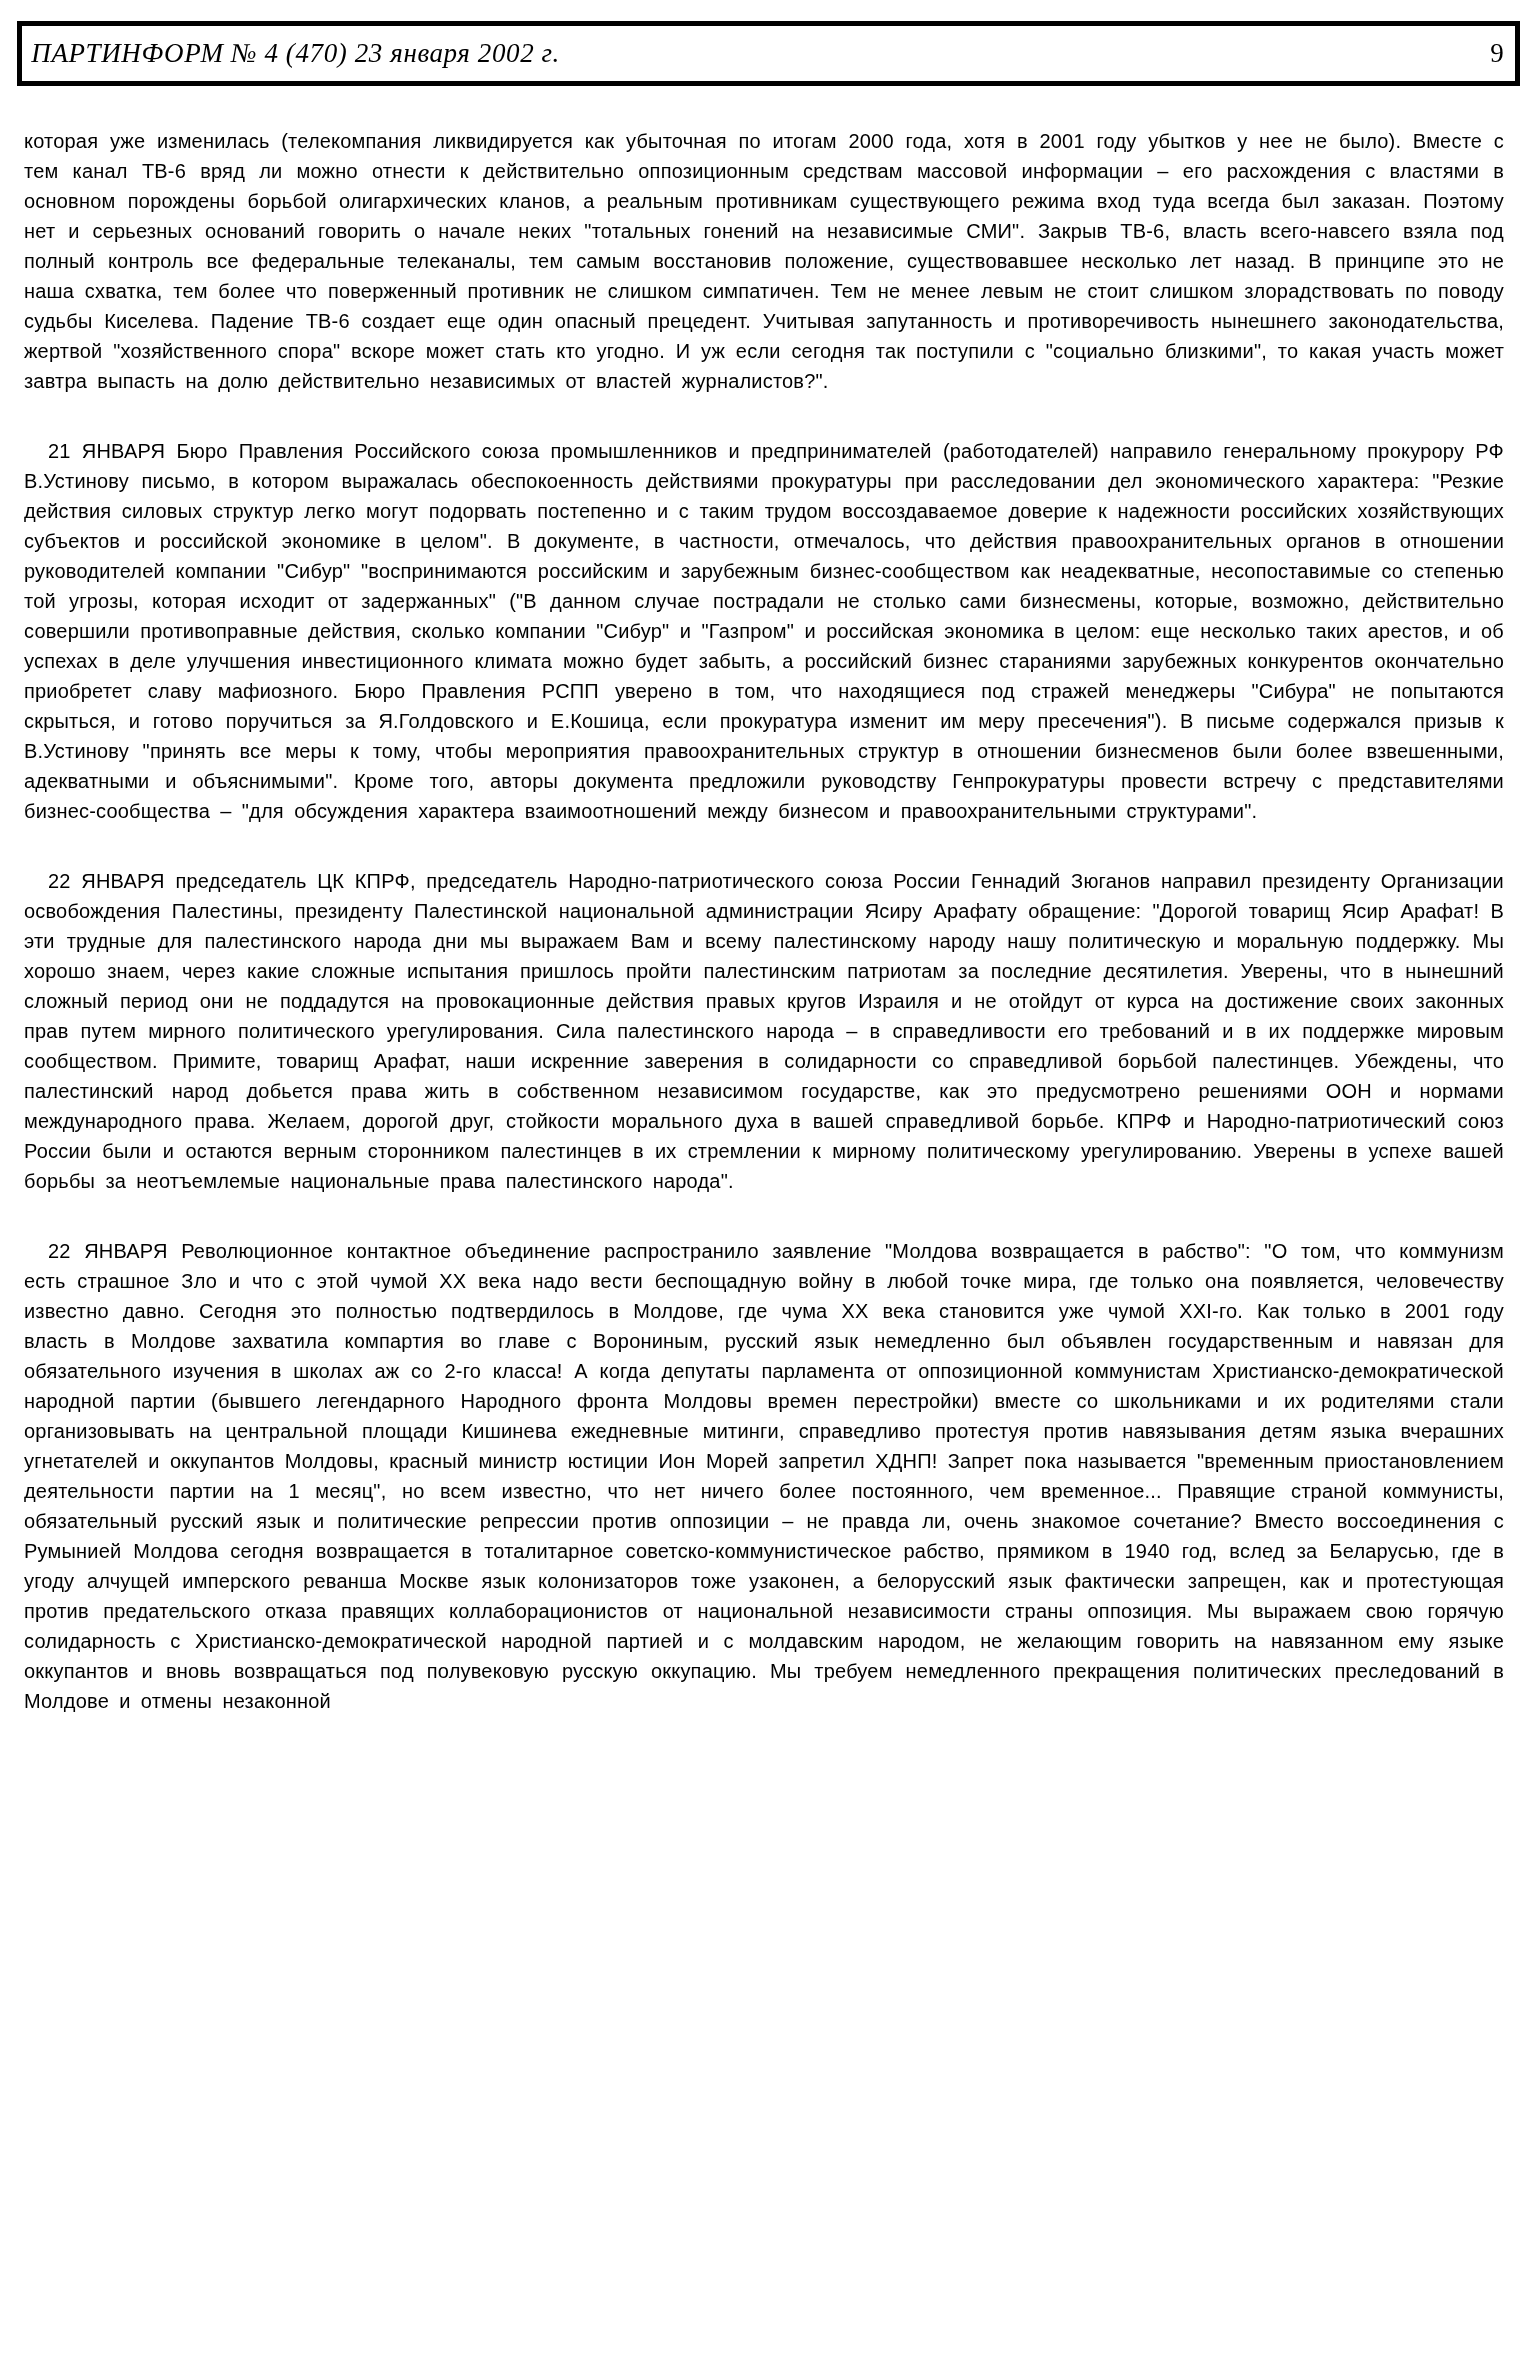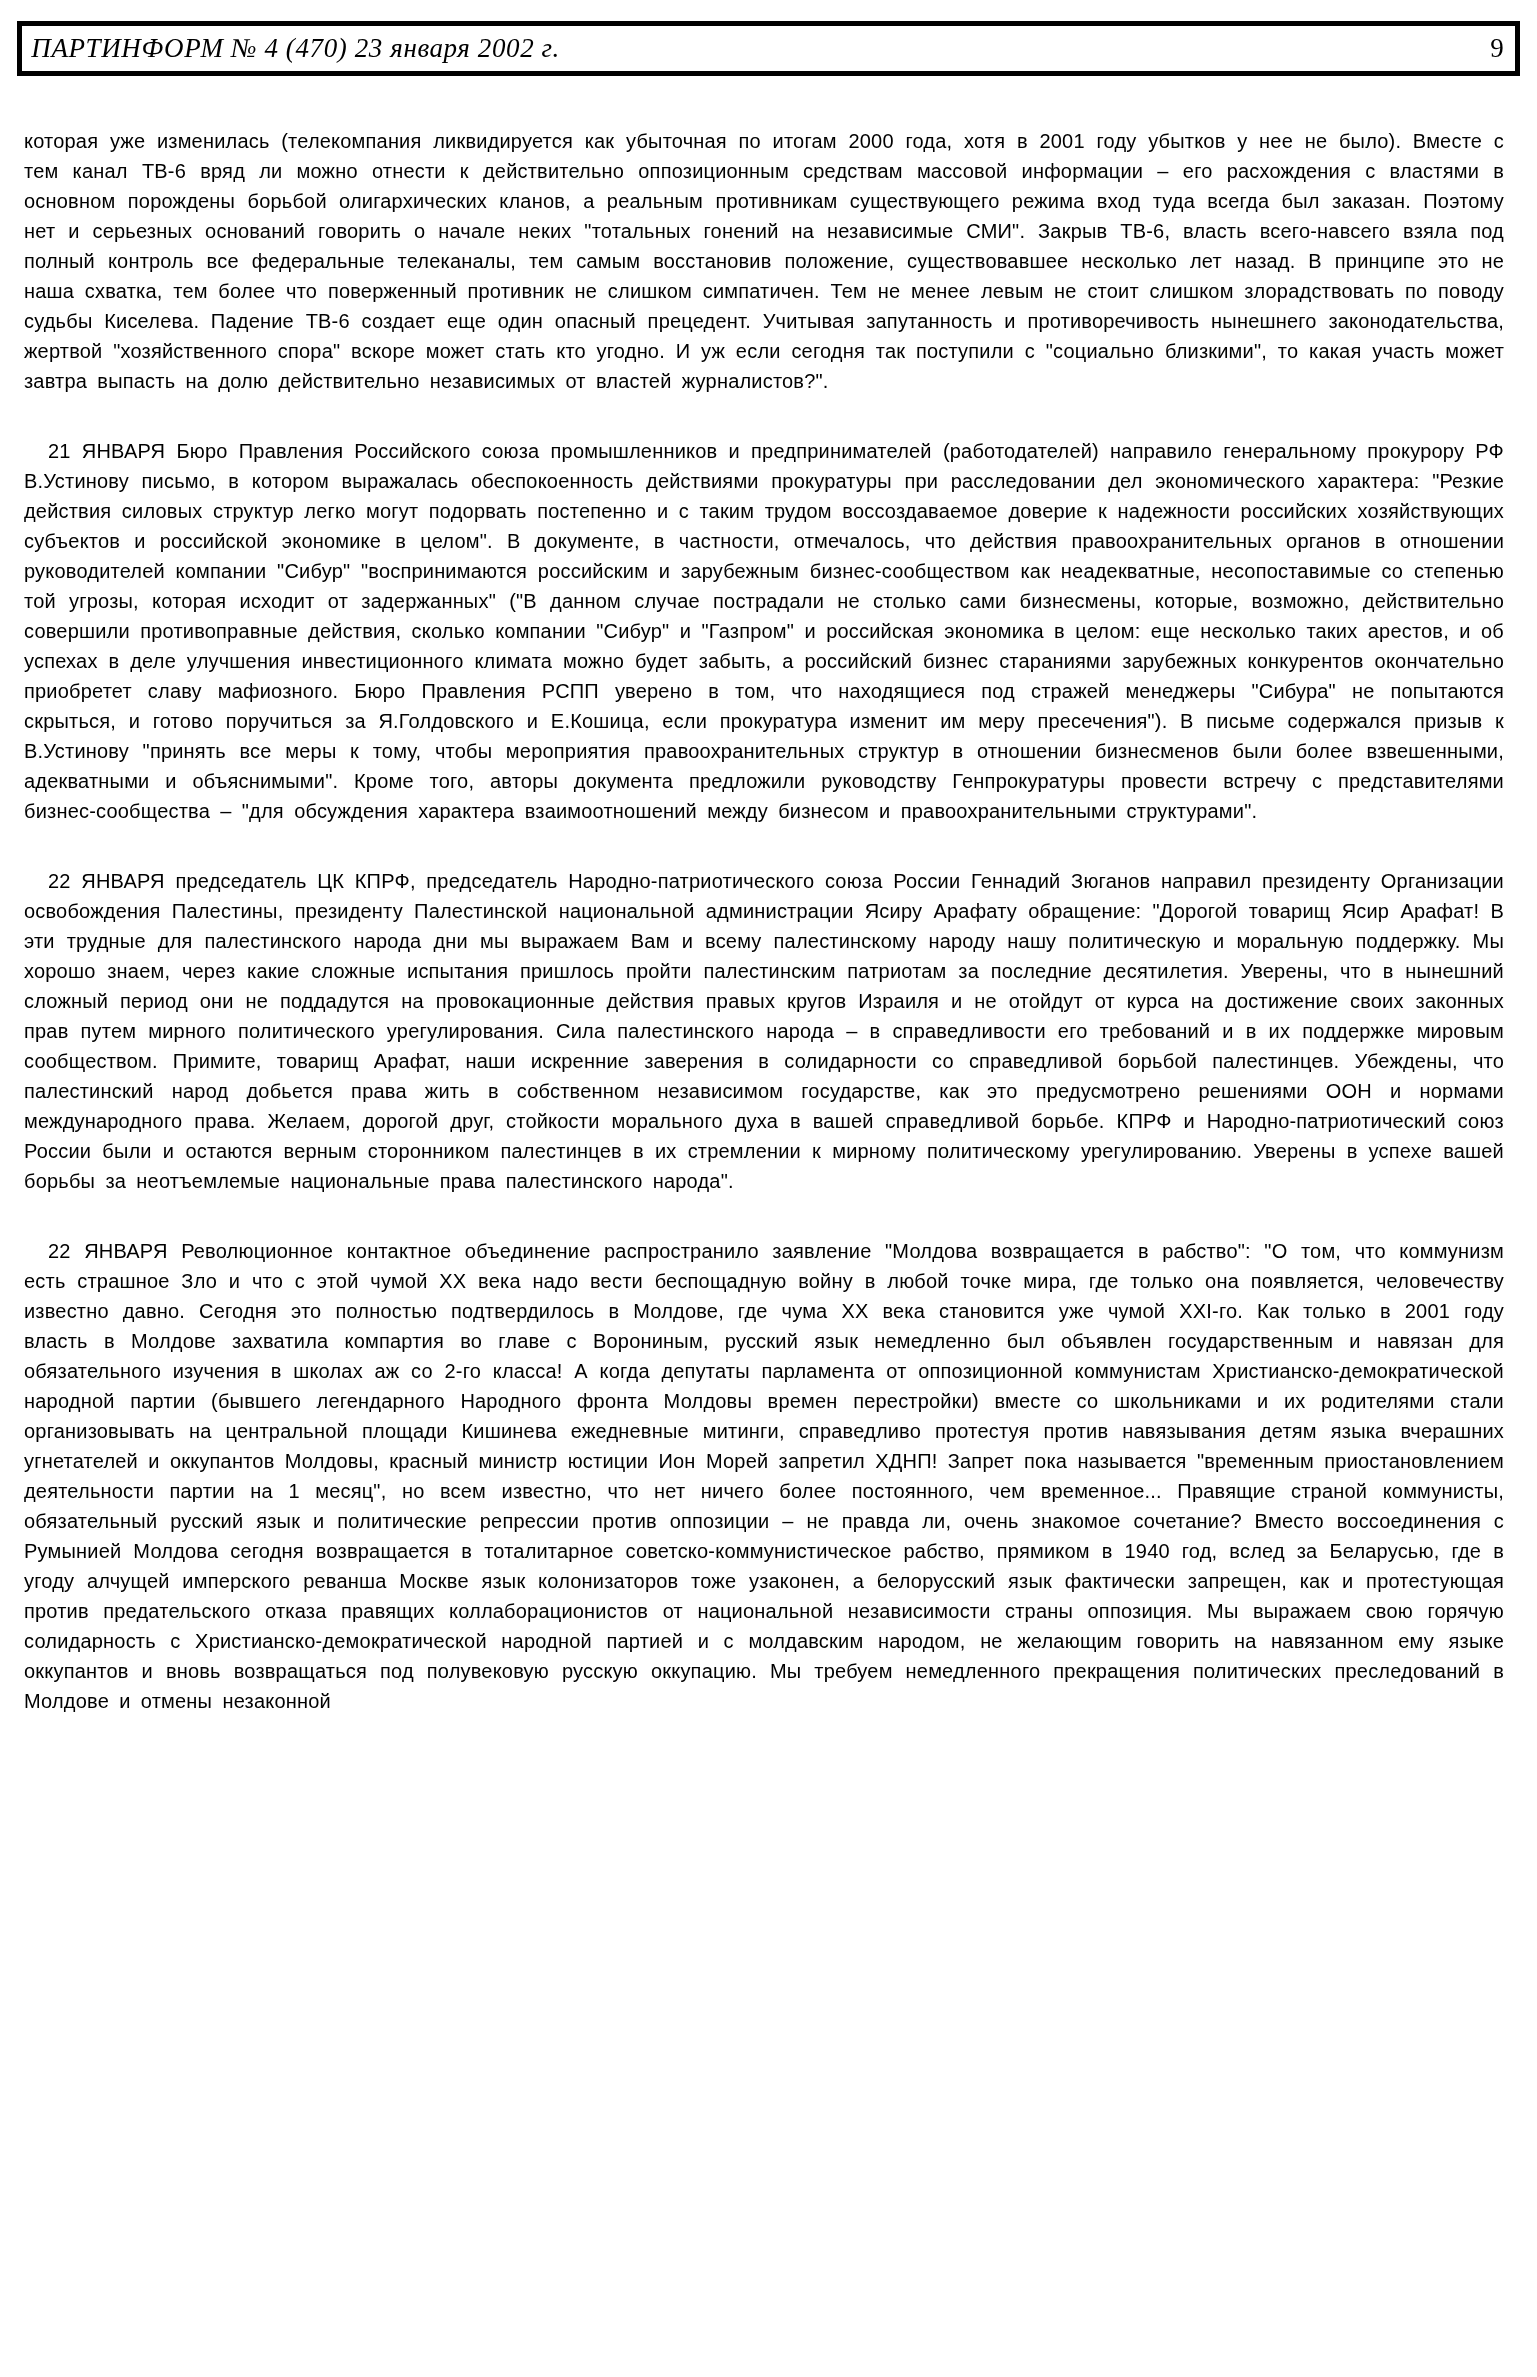--- a/index.html
+++ b/index.html
@@ -10,21 +10,21 @@
     background: #ffffff;
     overflow: hidden;
     font-family: "Liberation Sans", sans-serif;
     color: #000000;
   }
   .header-box {
     position: absolute;
     left: 17.3px;
     top: 21px;
     width: 1503px;
-    height: 55px;
+    height: 65px;
     border: 5.8px solid #000000;
     box-sizing: border-box;
     background: #ffffff;
     display: flex;
     align-items: center;
     justify-content: space-between;
     padding: 0 11.5px 0 9px;
   }
   .header-title {
     font-family: "Liberation Serif", serif;

